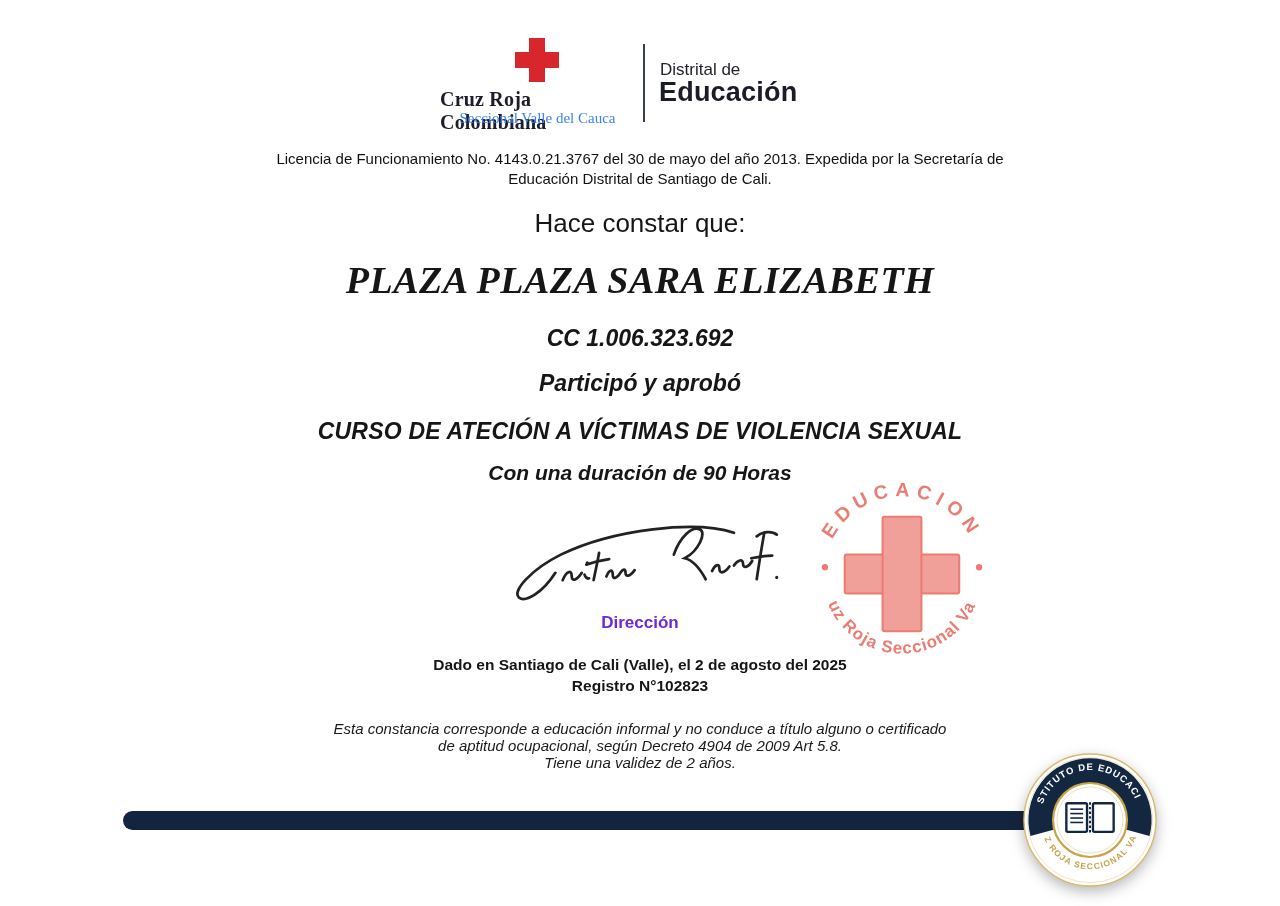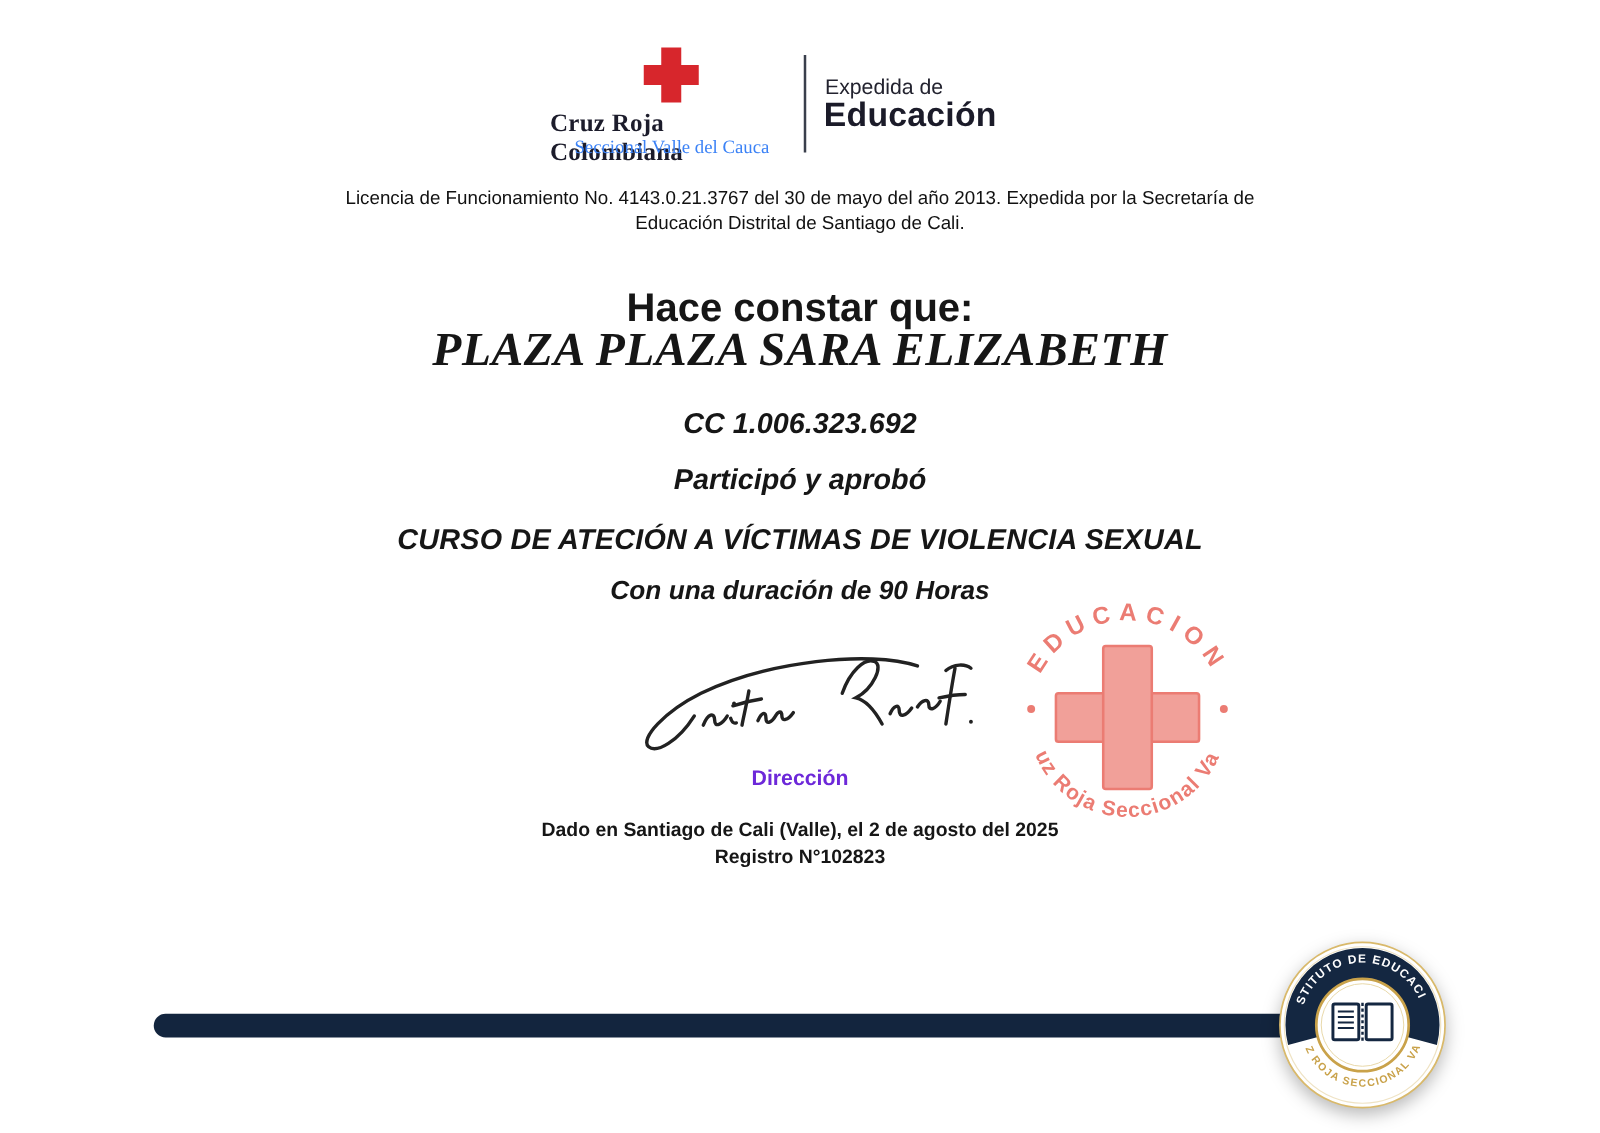--- a/index.html
+++ b/index.html
@@ -11,21 +11,21 @@
 
   
   .org-name{font-family:"Liberation Serif",serif;font-weight:bold;font-size:20px;color:#1c1c2b;letter-spacing:.2px;}
   .org-sub{font-family:"Liberation Serif",serif;font-weight:normal;font-size:15px;color:#3b82f6;}
   .logo-divider{left:643px;top:44px;width:2px;height:78px;background:#3a3f4c;}
   .inst-1{left:660px;top:60px;font-size:17px;color:#23232f;}
   .inst-2{left:659px;top:77px;font-size:27px;font-weight:bold;color:#1b1b29;letter-spacing:.2px;}
 
   .license{top:149px;font-size:15px;line-height:20px;color:#111;}
 
-  .certifies{top:208px;font-size:32px;font-weight:bold;color:#161616;margin-top:20px;}
+  .certifies{top:208px;font-size:26px;font-weight:normal;color:#161616;}
   .student{top:258px;font-family:"Liberation Serif",serif;font-style:italic;font-weight:bold;font-size:38px;color:#161616;letter-spacing:.5px;}
   .ccnum{top:325px;font-style:italic;font-weight:bold;font-size:23px;color:#161616;}
   .partic{top:370px;font-style:italic;font-weight:bold;font-size:23px;color:#161616;}
   .course{top:418px;font-style:italic;font-weight:bold;font-size:23px;color:#161616;letter-spacing:.2px;}
   .duration{top:461px;font-style:italic;font-weight:bold;font-size:21px;color:#161616;}
 
   .role{top:613px;font-weight:bold;font-size:17px;color:#6d28d9;}
   .place-date{top:656px;font-weight:bold;font-size:15.5px;color:#161616;}
   .registry{top:677px;font-weight:bold;font-size:15.5px;color:#161616;}
 
@@ -44,21 +44,21 @@
 
   <div class="abs" style="left:513px;top:36px;width:48px;height:48px;">
     <svg width="48" height="48" viewBox="0 0 48 48">
       <rect x="16" y="2" width="16" height="44" fill="#d7262c"></rect>
       <rect x="2" y="16" width="44" height="16" fill="#d7262c"></rect>
     </svg>
   </div>
   <div class="abs org-name" style="left:440px;top:88px;width:195px;text-align:left;">Cruz Roja Colombiana</div>
   <div class="abs org-sub" style="left:440px;top:110px;width:195px;text-align:center;">Seccional Valle del Cauca</div>
   <div class="abs logo-divider"></div>
-  <div class="abs inst-1">Expedida de</div>
+  <div class="abs inst-1">Distrital de</div>
   <div class="abs inst-2">Educación</div>
 
   <div class="abs ctr license">
     <div>Licencia de Funcionamiento No. 4143.0.21.3767 del 30 de mayo del año 2013. Expedida  por la Secretaría de</div>
     <div>Educación Distrital de Santiago de Cali.</div>
   </div>
 
   <div class="abs ctr certifies">Hace constar que:</div>
   <div class="abs ctr student">PLAZA PLAZA SARA ELIZABETH</div>
   <div class="abs ctr ccnum">CC 1.006.323.692</div>
@@ -105,20 +105,25 @@
       </text>
       <text font-family="Liberation Sans,sans-serif" font-size="16.5" font-weight="bold" fill="#e96a60" letter-spacing="1">
         <textPath href="#stampBotArc" startOffset="50%" text-anchor="middle">Cruz Roja Seccional Valle</textPath>
       </text>
     </svg>
   </div>
 
   <div class="abs ctr place-date">Dado en Santiago de Cali (Valle), el 2 de agosto del 2025</div>
   <div class="abs ctr registry">Registro N°102823</div>
 
+  <div class="abs ctr disclaimer">
+    <div>Esta constancia corresponde a educación informal y no conduce a título alguno o certificado</div>
+    <div>de aptitud ocupacional, según Decreto 4904 de 2009 Art 5.8.</div>
+    <div>Tiene una validez de 2 años.</div>
+  </div>
 
   <div class="abs navy-bar"></div>
 
   <div class="abs seal-wrap">
     <svg width="138" height="138" viewBox="0 0 140 140">
       <defs>
         <path id="sealTopArc" d="M 22.5 52.7 A 50.5 50.5 0 0 1 117.5 52.7"></path>
         <path id="sealBotArc" d="M 23 87.1 A 50 50 0 0 0 117 87.1"></path>
       </defs>
       <circle cx="70" cy="70" r="67" fill="#ffffff" stroke="#d9b96a" stroke-width="1.4"></circle>

